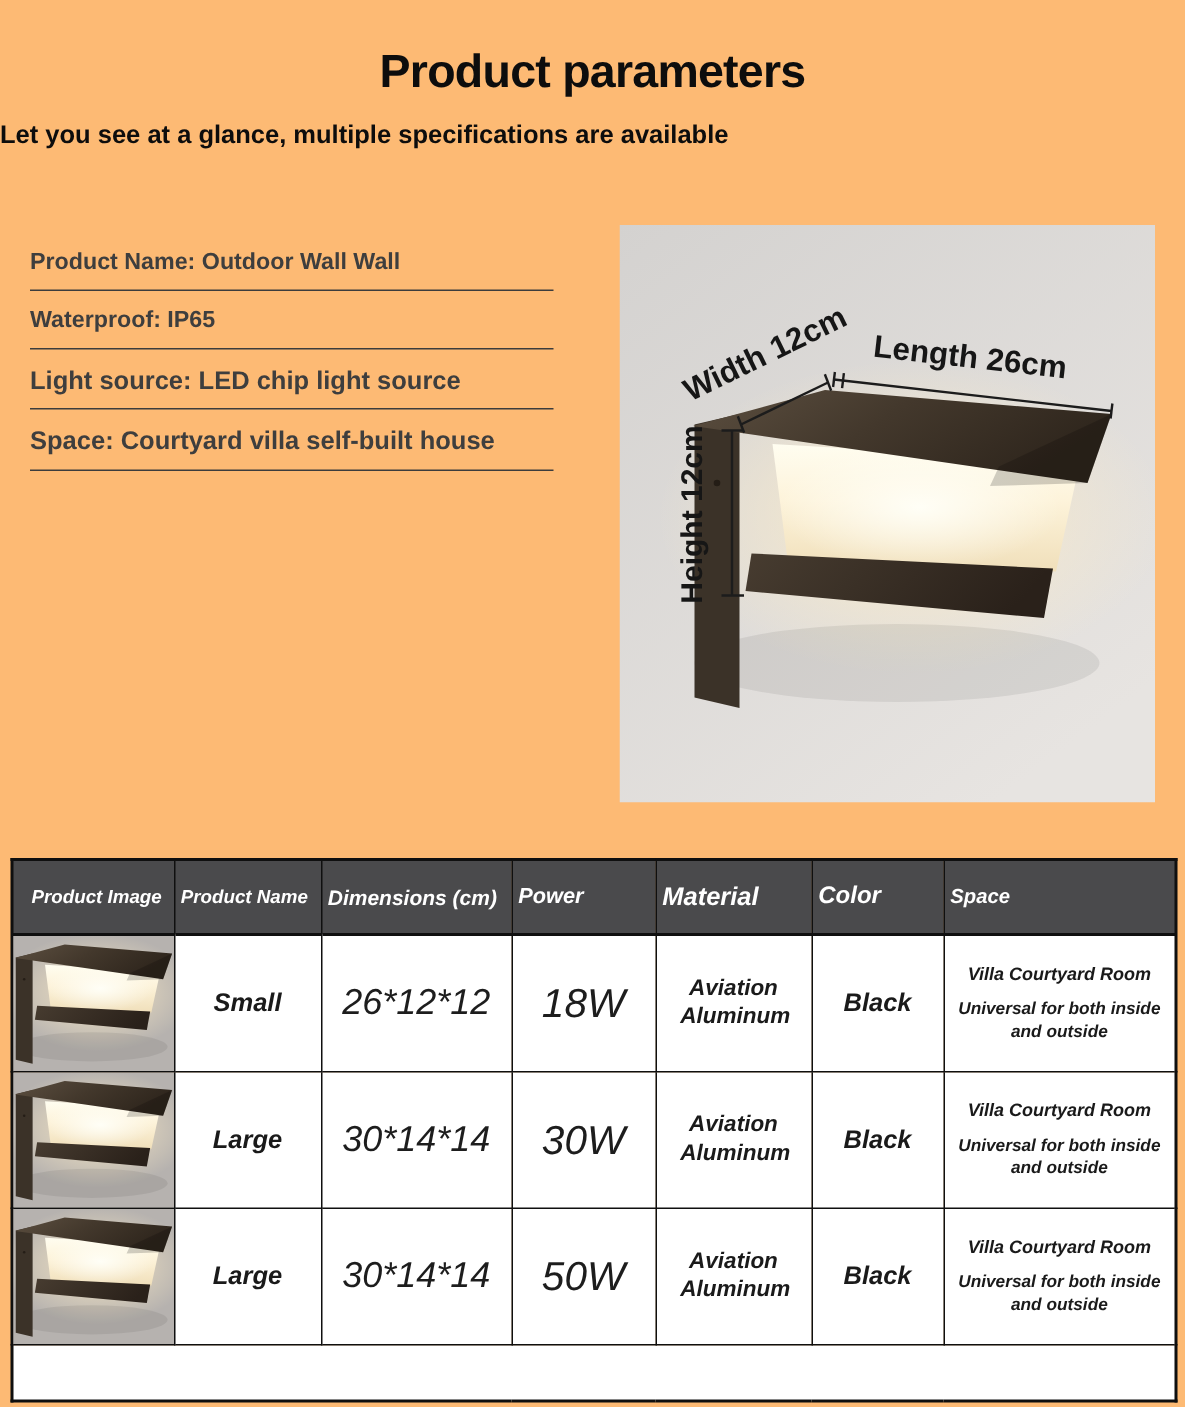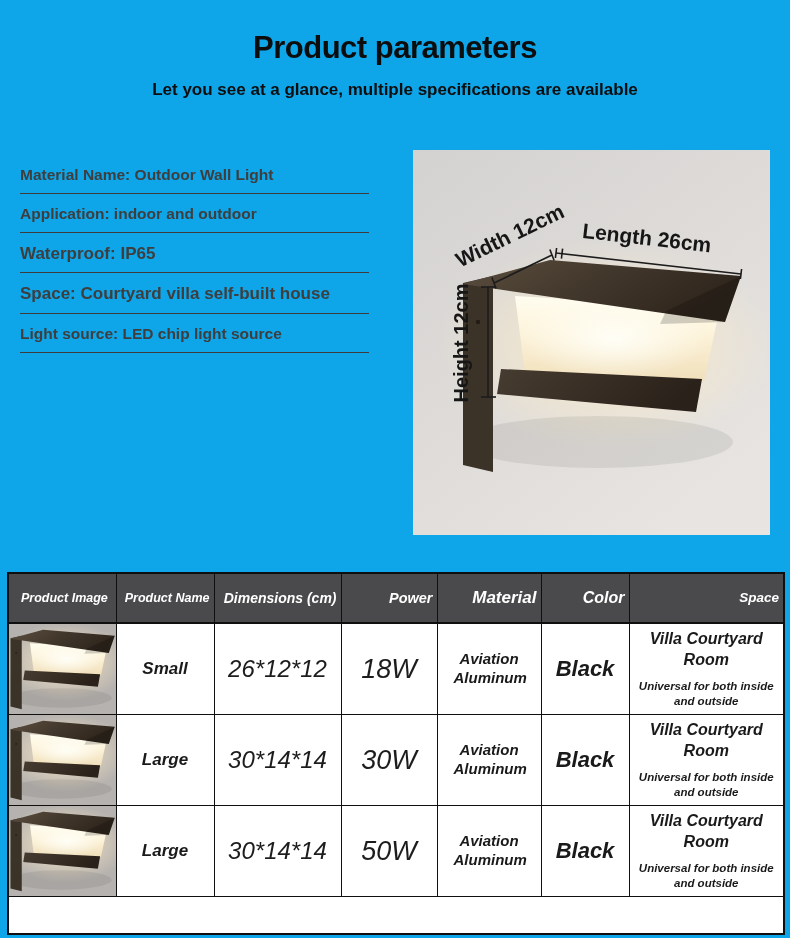--- a/index.html
+++ b/index.html
@@ -1,29 +1,29 @@
 <!DOCTYPE html>
 <html><head>
 <meta charset="utf-8">
 <style>
   html,body { margin:0; padding:0; background:#ffffff; }
   .page {
     position:relative; width:790px; height:938px; margin:0 auto;
-    background:#0ea5e9; overflow:hidden;
+    background:#fdba74; overflow:hidden;
     font-family:"Liberation Sans", sans-serif; color:#1a1a1a;
   }
   
   .title {
     position:absolute; top:30px; left:0; width:790px;
     text-align:center; font-size:31px; font-weight:bold; color:#0d0d0d;
     letter-spacing:-0.5px; margin:0;
   }
   .subtitle {
     position:absolute; top:80px; left:0; width:790px;
-    text-align:center; font-size:17px; font-weight:bold; color:#0d0d0d;
+    text-align:left; font-size:17px; font-weight:bold; color:#0d0d0d;
   }
   
   .specs { position:absolute; left:20px; top:165px; width:349px; }
   .spec-item {
     font-weight:bold; color:#3e3e3e; font-size:15.5px; line-height:1.28;
     padding-bottom:8px; margin-bottom:10px; border-bottom:1.6px solid #3c3c3c;
   }
   .spec-item:nth-child(3), .spec-item:nth-child(4),
   .spec-item:nth-child(6), .spec-item:nth-child(7) { font-size:17px; }
   
@@ -34,61 +34,60 @@
   
   .spec-table {
     position:absolute; left:7px; top:572px; width:776px;
     border-collapse:collapse; table-layout:fixed;
     border:2px solid #0f0f0f;
     font-style:italic;
   }
   .spec-table th {
     background:#4a4a4c; color:#ffffff; font-weight:bold;
     border:1px solid #0f0f0f; border-bottom:2px solid #0f0f0f;
-    height:44px; padding:2px 4px; text-align:right; line-height:1.15;
+    height:44px; padding:2px 4px; text-align:left; line-height:1.15;
   }
   .spec-table th.h-image { text-align:left; padding-left:12px; font-size:12.5px; }
   .spec-table th.h-name  { font-size:12.5px; }
   .spec-table th.h-dims  { font-size:14px; }
   .spec-table th.h-power { font-size:14.5px; }
   .spec-table th.h-material { font-size:17px; }
   .spec-table th.h-color { font-size:16px; }
   .spec-table th.h-space { font-size:13.5px; }
   .spec-table td {
     border:1px solid #0f0f0f; background:#ffffff;
     text-align:center; vertical-align:middle; height:90px; padding:0;
   }
   td.c-image { background:#b6b2af; padding:0; }
   td.c-image svg { display:block; width:100%; height:90px; }
   td.c-name  { font-size:17px; font-weight:bold; }
   td.c-dims  { font-size:24px; font-weight:normal; color:#1d1d1d;margin-top:44px; }
   td.c-power { font-size:27px; font-weight:normal; color:#1d1d1d; }
   td.c-material { font-size:15px; font-weight:bold; padding:0 16px; line-height:1.25; }
-  td.c-color { font-size:22px; font-weight:bold; }
+  td.c-color { font-size:17px; font-weight:bold; }
   td.c-space { font-size:12px; font-weight:bold; padding:0 8px; line-height:1.3; }
-  td.c-space .space-title { font-size:16px; margin-bottom:9px; }
+  td.c-space .space-title { font-size:12px; margin-bottom:9px; }
   td.c-space .space-note  { font-size:11.5px; }
   td.c-footer { height:36px; background:#ffffff; }
   
   .dim-label { font-family:"Liberation Sans", sans-serif; font-weight:bold; fill:#161616; }
 </style>
 </head>
 <body>
 
 <div class="page">
 
   <h1 class="title">Product parameters</h1>
   <div class="subtitle">Let you see at a glance, multiple specifications are available</div>
 
   <div class="specs">
-    <div class="spec-item">Material Name: Outdoor Wall Light</div>
-    <div class="spec-item">Application: indoor and outdoor</div>
+    <div class="spec-item">Product Name: Outdoor Wall Wall</div>
     <div class="spec-item">Waterproof: IP65</div>
+    <div class="spec-item">Light source: LED chip light source</div>
     <div class="spec-item">Space: Courtyard villa self-built house</div>
-    <div class="spec-item">Light source: LED chip light source</div>
   </div>
 
   <div class="photo">
     <svg width="357" height="385" viewBox="0 0 357 385">
       <defs>
         <linearGradient id="gradBg" x1="0" y1="0" x2="0.7" y2="1">
           <stop offset="0" stop-color="#d4d2d0"></stop>
           <stop offset="1" stop-color="#e7e4e1"></stop>
         </linearGradient>
         <radialGradient id="gradHalo" cx="0.5" cy="0.5" r="0.5">

